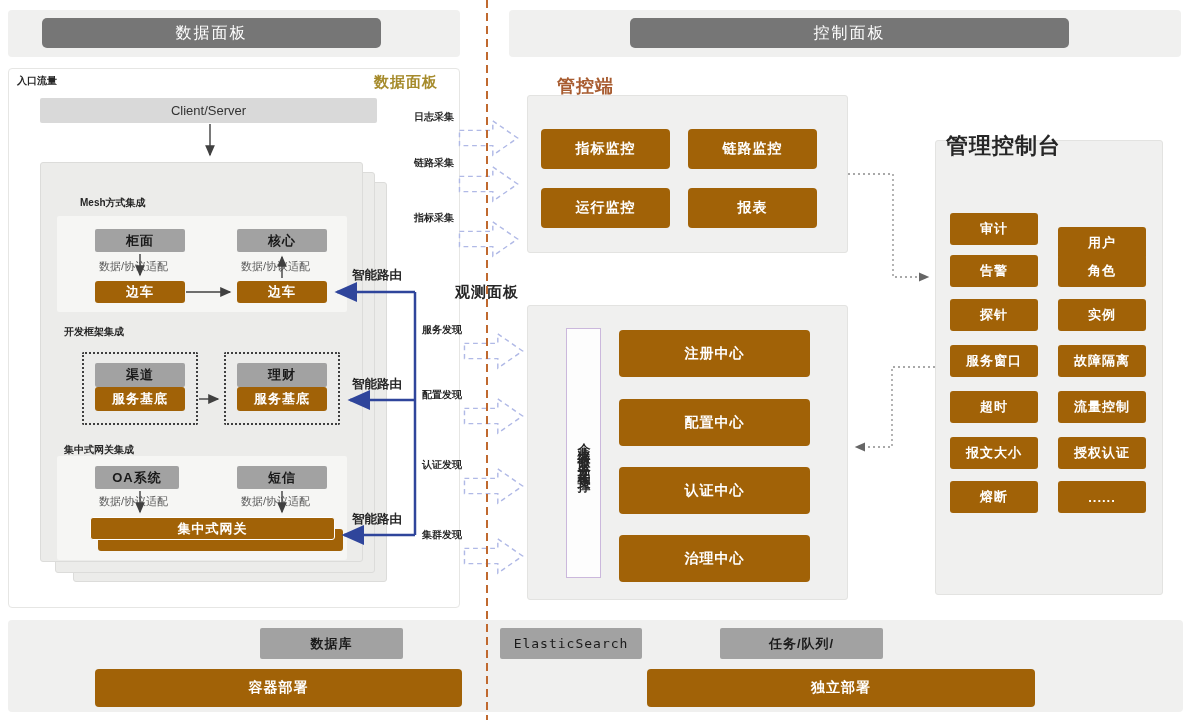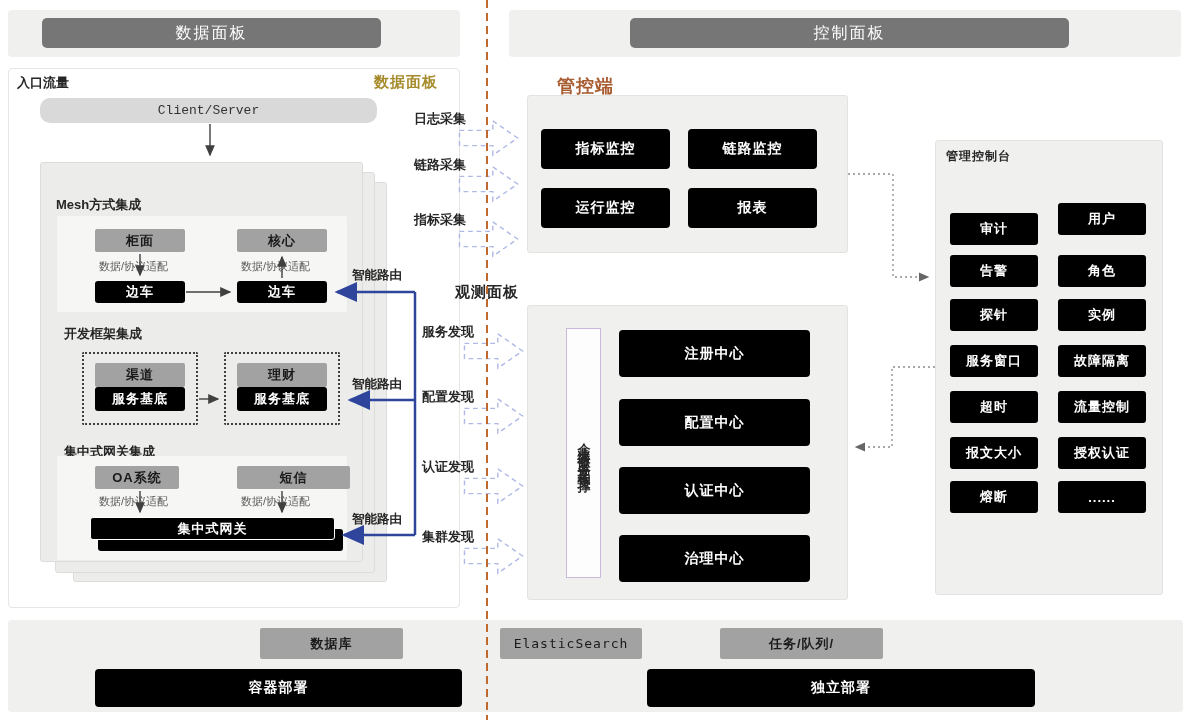--- a/index.html
+++ b/index.html
@@ -16,38 +16,38 @@
     display:flex;align-items:center;justify-content:center;
     font-size:16px;letter-spacing:2px;
   }
   
   .panel-white{background:#ffffff;border:1px solid #e6e6e4;border-radius:4px;}
   .panel-gray{background:#f0f0ef;border:1px solid #e3e3e1;border-radius:3px;}
   .sheet{background:#ececea;border:1px solid #dcdcda;border-radius:3px;}
   .inner-box{background:#f6f6f4;border-radius:2px;}
   
   .bar-blue{
-    background:#000000;color:#ffffff;border-radius:3px;
+    background:#a16207;color:#ffffff;border-radius:3px;
     display:flex;align-items:center;justify-content:center;
     font-size:13px;font-weight:700;letter-spacing:1px;
   }
   .bar-blue.big{font-size:14px;border-radius:4px;}
   .bar-gray{
     background:#a2a2a2;color:#1a1a1a;border-radius:2px;
     display:flex;align-items:center;justify-content:center;
     font-size:13px;font-weight:700;letter-spacing:1px;
   }
   .bar-light{
-    background:#d9d9d9;color:#333333;border-radius:10px;
-    display:flex;align-items:center;justify-content:center;
-    font-size:13px;font-family:Liberation Mono, monospace;
+    background:#d9d9d9;color:#333333;border-radius:2px;
+    display:flex;align-items:center;justify-content:center;
+    font-size:13px;font-family:Liberation Sans, sans-serif;
   }
   .mono{font-family:"DejaVu Sans Mono","Liberation Mono",monospace;}
   
-  .lbl{font-size:13px;font-weight:700;color:#262626;white-space:nowrap;}
+  .lbl{font-size:10px;font-weight:700;color:#262626;white-space:nowrap;}
   .lbl-sm{font-size:11px;color:#595959;white-space:nowrap;}
   .lbl-gold{color:#a68b2c;font-size:15px;font-weight:700;letter-spacing:1px;}
   .lbl-orange{color:#a85c30;font-size:18px;font-weight:700;letter-spacing:1px;}
   .lbl-big{font-size:15px;font-weight:700;letter-spacing:1px;}
   .dotted-box{border:2px dotted #3f3f3f;border-radius:2px;background:transparent;}
   .vtext{
     writing-mode:vertical-rl;text-orientation:upright;
     background:#fdfdfd;border:1px solid #cbb8dc;
     display:flex;align-items:center;justify-content:center;
     font-size:13px;font-weight:700;letter-spacing:4px;color:#262626;
@@ -67,41 +67,41 @@
 
   <div class="abs panel-white" style="left:8px;top:68px;width:452px;height:540px;"></div>
   <div class="abs lbl" style="left:17px;top:74px;">入口流量</div>
   <div class="abs lbl-gold" style="left:374px;top:73px;">数据面板</div>
   <div class="abs bar-light" style="left:40px;top:98px;width:337px;height:25px;">Client/Server</div>
 
   <div class="abs sheet" style="left:73px;top:182px;width:314px;height:400px;"></div>
   <div class="abs sheet" style="left:55px;top:172px;width:320px;height:401px;"></div>
   <div class="abs sheet" style="left:40px;top:162px;width:323px;height:400px;"></div>
 
-  <div class="abs lbl" style="left:56px;top:196px;">Mesh方式集成</div>
+  <div class="abs lbl" style="left:80px;top:196px;">Mesh方式集成</div>
   <div class="abs inner-box" style="left:57px;top:216px;width:290px;height:96px;"></div>
   <div class="abs bar-gray" style="left:95px;top:229px;width:90px;height:23px;">柜面</div>
   <div class="abs bar-gray" style="left:237px;top:229px;width:90px;height:23px;">核心</div>
   <div class="abs lbl-sm" style="left:99px;top:259px;">数据/协议适配</div>
   <div class="abs lbl-sm" style="left:241px;top:259px;">数据/协议适配</div>
   <div class="abs bar-blue" style="left:95px;top:281px;width:90px;height:22px;">边车</div>
   <div class="abs bar-blue" style="left:237px;top:281px;width:90px;height:22px;">边车</div>
 
   <div class="abs lbl" style="left:64px;top:325px;">开发框架集成</div>
   <div class="abs dotted-box" style="left:82px;top:352px;width:116px;height:73px;"></div>
   <div class="abs dotted-box" style="left:224px;top:352px;width:116px;height:73px;"></div>
   <div class="abs bar-gray" style="left:95px;top:363px;width:90px;height:24px;">渠道</div>
   <div class="abs bar-blue" style="left:95px;top:387px;width:90px;height:24px;">服务基底</div>
   <div class="abs bar-gray" style="left:237px;top:363px;width:90px;height:24px;">理财</div>
   <div class="abs bar-blue" style="left:237px;top:387px;width:90px;height:24px;">服务基底</div>
 
   <div class="abs lbl" style="left:64px;top:443px;">集中式网关集成</div>
   <div class="abs inner-box" style="left:57px;top:456px;width:290px;height:104px;"></div>
   <div class="abs bar-gray" style="left:95px;top:466px;width:84px;height:23px;">OA系统</div>
-  <div class="abs bar-gray" style="left:237px;top:466px;width:113px;height:23px;">短信</div>
+  <div class="abs bar-gray" style="left:237px;top:466px;width:90px;height:23px;">短信</div>
   <div class="abs lbl-sm" style="left:99px;top:494px;">数据/协议适配</div>
   <div class="abs lbl-sm" style="left:241px;top:494px;">数据/协议适配</div>
   <div class="abs bar-blue" style="left:98px;top:529px;width:245px;height:22px;"></div>
   <div class="abs bar-blue" style="left:90px;top:517px;width:245px;height:23px;border:1px solid #ffffff;">集中式网关</div>
 
   <div class="abs lbl" style="left:352px;top:267px;font-size:12.5px;">智能路由</div>
   <div class="abs lbl" style="left:352px;top:376px;font-size:12.5px;">智能路由</div>
   <div class="abs lbl" style="left:352px;top:511px;font-size:12.5px;">智能路由</div>
 
   <div class="abs lbl" style="left:414px;top:110px;">日志采集</div>
@@ -157,23 +157,23 @@
   <div class="abs bar-blue big" style="left:688px;top:188px;width:129px;height:40px;">报表</div>
 
   <div class="abs panel-gray" style="left:527px;top:305px;width:321px;height:295px;"></div>
   <div class="abs vtext" style="left:566px;top:328px;width:35px;height:250px;">企业级微服务架构支撑</div>
   <div class="abs bar-blue big" style="left:619px;top:330px;width:191px;height:47px;">注册中心</div>
   <div class="abs bar-blue big" style="left:619px;top:399px;width:191px;height:47px;">配置中心</div>
   <div class="abs bar-blue big" style="left:619px;top:467px;width:191px;height:47px;">认证中心</div>
   <div class="abs bar-blue big" style="left:619px;top:535px;width:191px;height:47px;">治理中心</div>
 
   <div class="abs panel-gray" style="left:935px;top:140px;width:228px;height:455px;"></div>
-  <div class="abs lbl-big" style="left:946px;top:148px;font-size:12px;">管理控制台</div>
+  <div class="abs lbl-big" style="left:946px;top:131px;font-size:22px;">管理控制台</div>
   <div class="abs bar-blue" style="left:950px;top:213px;width:88px;height:32px;">审计</div>
-  <div class="abs bar-blue" style="left:1058px;top:203px;width:88px;height:32px;">用户</div>
+  <div class="abs bar-blue" style="left:1058px;top:227px;width:88px;height:32px;">用户</div>
   <div class="abs bar-blue" style="left:950px;top:255px;width:88px;height:32px;">告警</div>
   <div class="abs bar-blue" style="left:1058px;top:255px;width:88px;height:32px;">角色</div>
   <div class="abs bar-blue" style="left:950px;top:299px;width:88px;height:32px;">探针</div>
   <div class="abs bar-blue" style="left:1058px;top:299px;width:88px;height:32px;">实例</div>
   <div class="abs bar-blue" style="left:950px;top:345px;width:88px;height:32px;">服务窗口</div>
   <div class="abs bar-blue" style="left:1058px;top:345px;width:88px;height:32px;">故障隔离</div>
   <div class="abs bar-blue" style="left:950px;top:391px;width:88px;height:32px;">超时</div>
   <div class="abs bar-blue" style="left:1058px;top:391px;width:88px;height:32px;">流量控制</div>
   <div class="abs bar-blue" style="left:950px;top:437px;width:88px;height:32px;">报文大小</div>
   <div class="abs bar-blue" style="left:1058px;top:437px;width:88px;height:32px;">授权认证</div>

